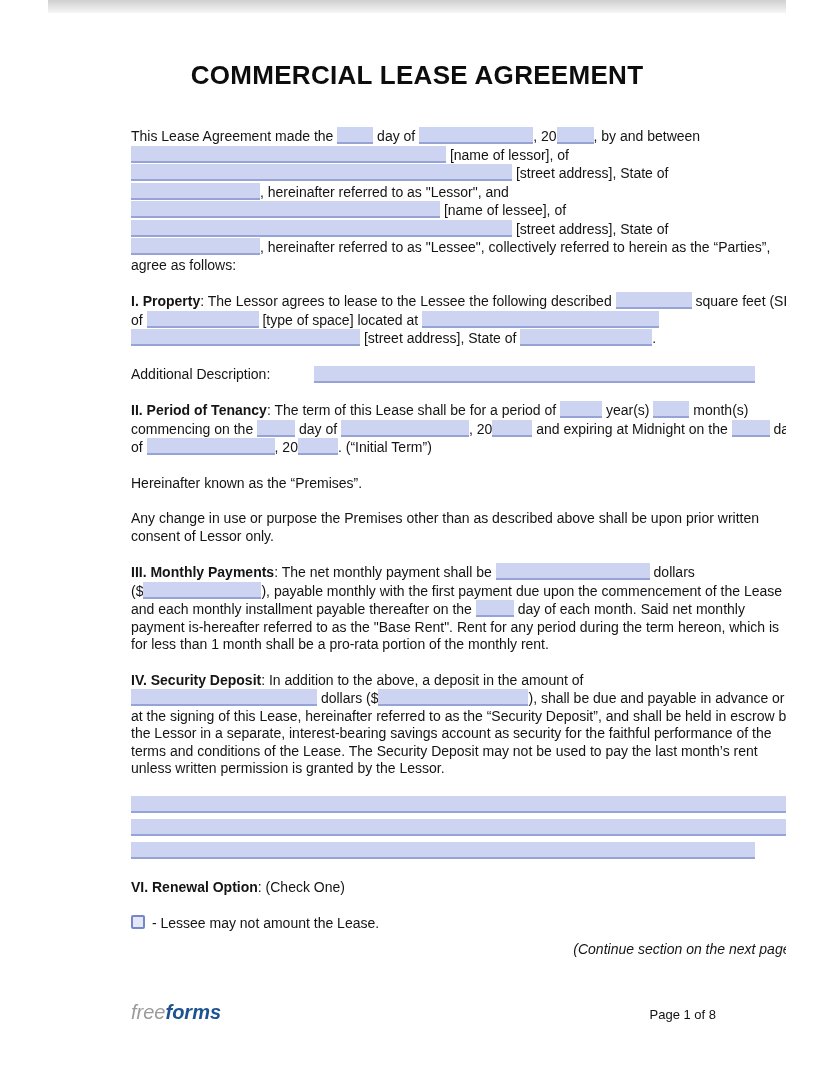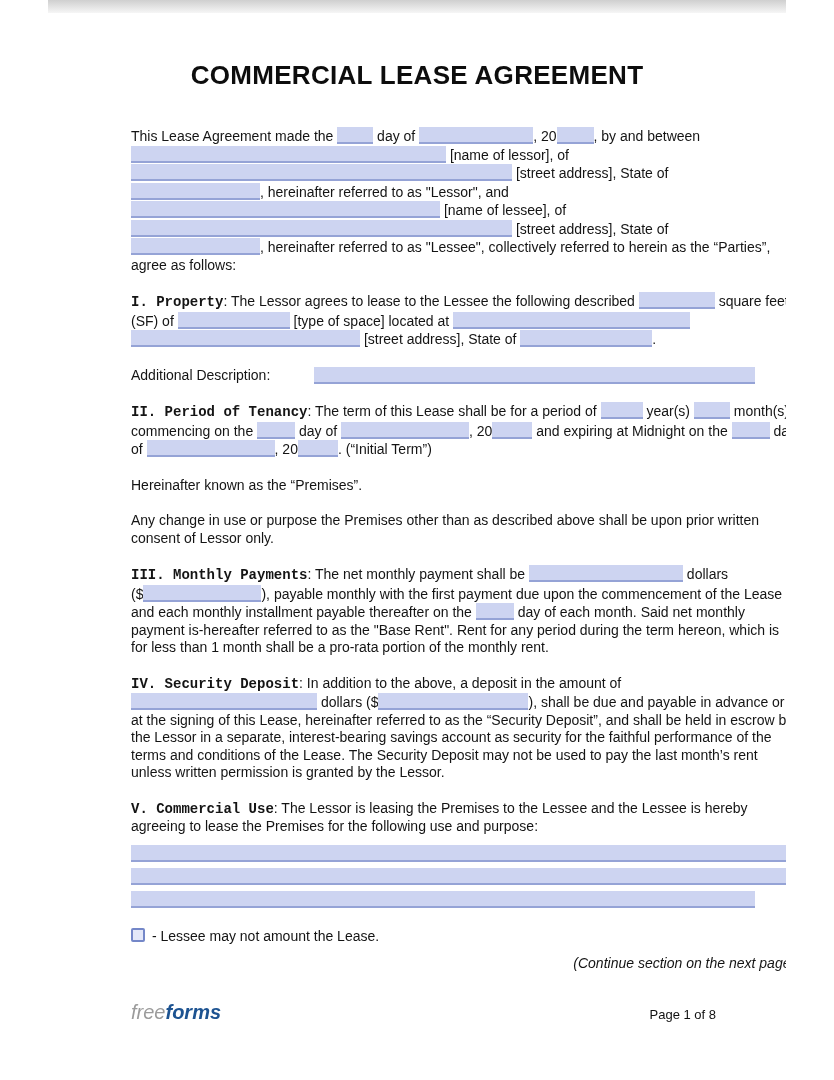--- a/index.html
+++ b/index.html
@@ -34,21 +34,21 @@
     width: 668px;
   }
 
   .para {
     font-size: 14px;
     line-height: 17.5px;
     color: #141414;
     margin: 0 0 18px 0;
     white-space: pre-wrap;
   }
-  .para .b { font-weight: bold; font-family: Liberation Mono, monospace; }
+  .para .b { font-weight: bold; }
 
   .blank {
     display: inline-block;
     height: 15px;
     background: var(--blank-fill, #cdd4f1);
     border-bottom: 2px solid var(--blank-underline, #95a3d6);
     vertical-align: -3px;
   }
 
   .flexline { display: flex; align-items: flex-end; gap: 40px; }
@@ -95,24 +95,24 @@
 
   <div class="doc-body">
       <p class="para"><span class="t">This Lease Agreement made the </span><span class="blank" style="width: 36px;"></span><span class="t"> day of </span><span class="blank" style="width: 114px;"></span><span class="t">, 20</span><span class="blank" style="width: 37px;"></span><span class="t">, by and between </span><span class="blank" style="width: 315px;"></span><span class="t"> [name of lessor], of </span><span class="blank" style="width: 381px;"></span><span class="t"> [street address], State of </span><span class="blank" style="width: 129px;"></span><span class="t">, hereinafter referred to as "Lessor", and </span><span class="blank" style="width: 309px;"></span><span class="t"> [name of lessee], of </span><span class="blank" style="width: 381px;"></span><span class="t"> [street address], State of </span><span class="blank" style="width: 129px;"></span><span class="t">, hereinafter referred to as "Lessee", collectively referred to herein as the “Parties”, agree as follows:</span></p>
       <p class="para"><span class="b">I. Property</span><span class="t">: The Lessor agrees to lease to the Lessee the following described </span><span class="blank" style="width: 76px;"></span><span class="t"> square feet (SF) of </span><span class="blank" style="width: 112px;"></span><span class="t"> [type of space] located at </span><span class="blank" style="width: 237px;"></span><span class="t"> </span><span class="blank" style="width: 229px;"></span><span class="t"> [street address], State of </span><span class="blank" style="width: 132px;"></span><span class="t">.</span></p>
       <p class="para flexline"><span class="t">Additional Description: </span><span class="blank fill"></span><span class="t">.</span></p>
       <p class="para"><span class="b">II. Period of Tenancy</span><span class="t">: The term of this Lease shall be for a period of </span><span class="blank" style="width: 42px;"></span><span class="t"> year(s) </span><span class="blank" style="width: 36px;"></span><span class="t"> month(s) commencing on the </span><span class="blank" style="width: 38px;"></span><span class="t"> day of </span><span class="blank" style="width: 128px;"></span><span class="t">, 20</span><span class="blank" style="width: 40px;"></span><span class="t"> and expiring at Midnight on the </span><span class="blank" style="width: 38px;"></span><span class="t"> day of </span><span class="blank" style="width: 128px;"></span><span class="t">, 20</span><span class="blank" style="width: 40px;"></span><span class="t">. (“Initial Term”)</span></p>
       <p class="para"><span class="t">Hereinafter known as the “Premises”.</span></p>
       <p class="para"><span class="t">Any change in use or purpose the Premises other than as described above shall be upon prior written consent of Lessor only.</span></p>
       <p class="para"><span class="b">III. Monthly Payments</span><span class="t">: The net monthly payment shall be </span><span class="blank" style="width: 154px;"></span><span class="t"> dollars</span><br><span class="t">($</span><span class="blank" style="width: 118px;"></span><span class="t">), payable monthly with the first payment due upon the commencement of the Lease and each monthly installment payable thereafter on the </span><span class="blank" style="width: 38px;"></span><span class="t"> day of each month. Said net monthly payment is-hereafter referred to as the "Base Rent". Rent for any period during the term hereon, which is for less than 1 month shall be a pro-rata portion of the monthly rent.</span></p>
       <p class="para"><span class="b">IV. Security Deposit</span><span class="t">: In addition to the above, a deposit in the amount of</span><br><span class="blank" style="width: 186px;"></span><span class="t"> dollars ($</span><span class="blank" style="width: 150px;"></span><span class="t">), shall be due and payable in advance or at the signing of this Lease, hereinafter referred to as the “Security Deposit”, and shall be held in escrow by the Lessor in a separate, interest-bearing savings account as security for the faithful performance of the terms and conditions of the Lease. The Security Deposit may not be used to pay the last month’s rent unless written permission is granted by the Lessor.</span></p>
-      <p class="para tight"><span class="b">V. Commercial Use</span><span class="t">: The Lessor is leasing the Premises to the Lessee and the Lessee is hereby agreeing to lease the Premises for the following use and purpose:</span></p>
       <p class="para flexline blankrow"><span class="blank fill"></span></p>
       <p class="para flexline blankrow"><span class="blank fill"></span></p>
       <p class="para flexline blankrow-last"><span class="blank fill"></span><span class="t">.</span></p>
+      <p class="para"><span class="b">VI. Renewal Option</span><span class="t">: (Check One)</span></p>
       <p class="para tight"><span class="checkbox"></span><span class="t"> - Lessee may not amount the Lease.</span></p>
       <p class="para right-italic"><span class="t">(Continue section on the next page.)</span></p>
     </div>
 
   <div class="footer">
     <div class="logo"><span class="logo-free">free</span><span class="logo-forms">forms</span></div>
     <div class="pagenum">Page 1 of 8</div>
   </div>
 </div>
 

